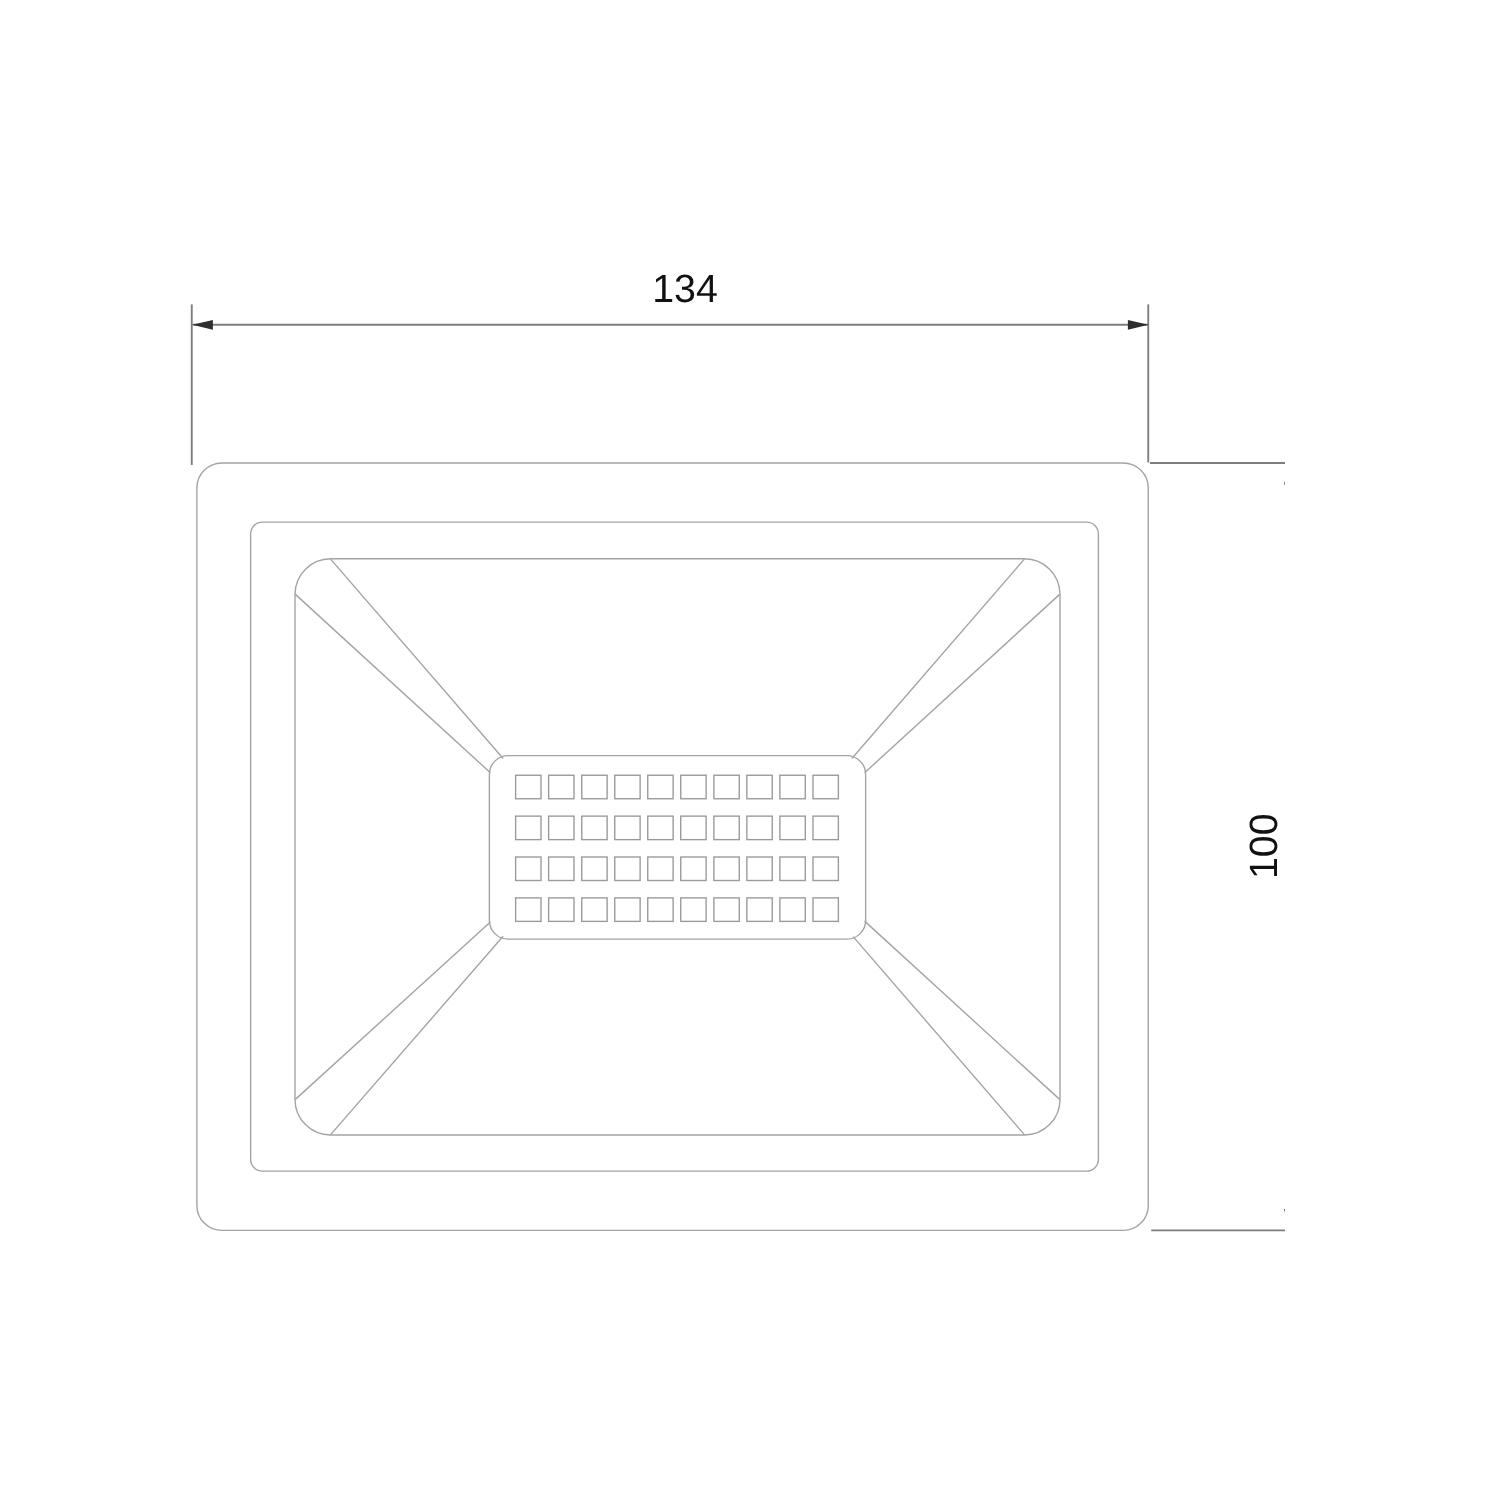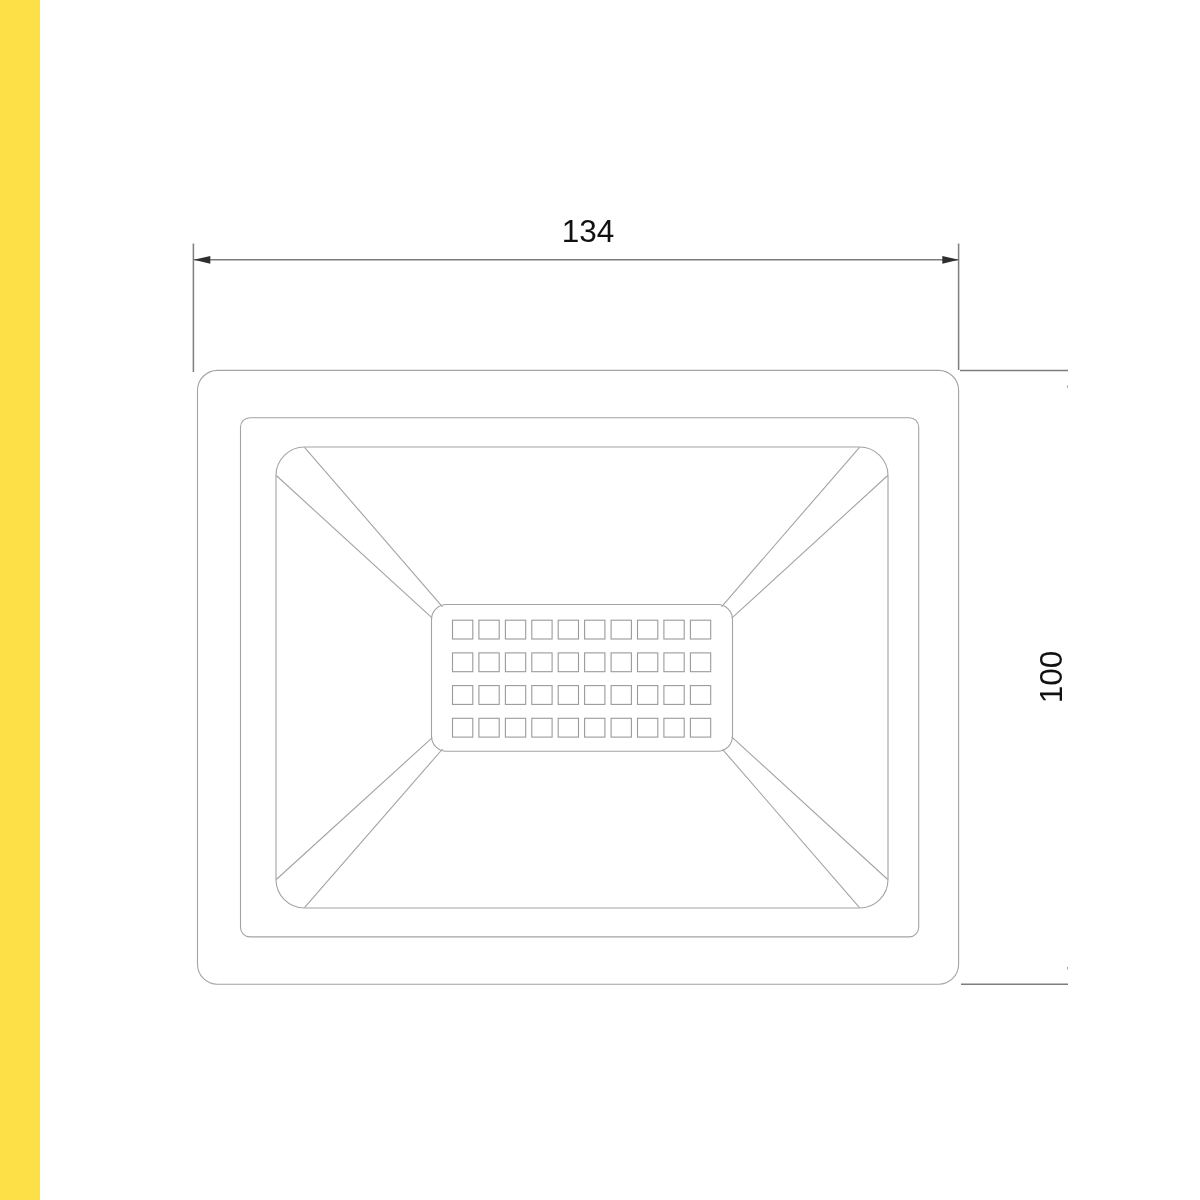--- a/index.html
+++ b/index.html
@@ -1,16 +1,16 @@
 <!DOCTYPE html>
 <html><head>
 <meta charset="utf-8">
 <style>
   html,body{margin:0;padding:0;background:#ffffff;}
-  .page{width:1028px;height:1200px;position:relative;overflow:hidden;background:#fde047;padding-left:40px;}
+  .page{width:1028px;height:1200px;position:relative;overflow:hidden;background:#fde047;}
   svg{display:block;}
   text{font-family:"Liberation Sans", sans-serif;}
 </style>
 </head>
 <body>
 <div class="page">
 <svg width="1200" height="1200" viewBox="0 0 1200 1200">
 
   <rect x="0" y="0" width="1200" height="1200" fill="#ffffff"></rect>
 

